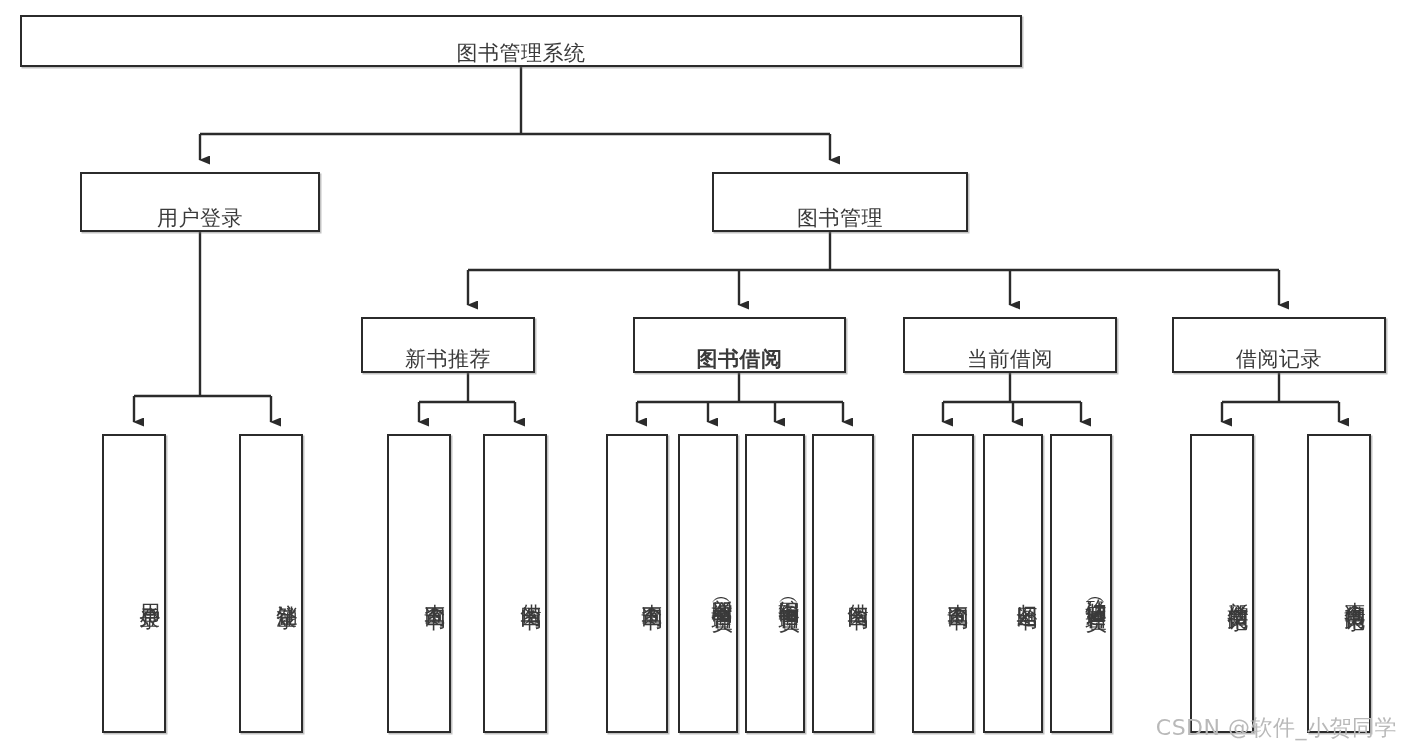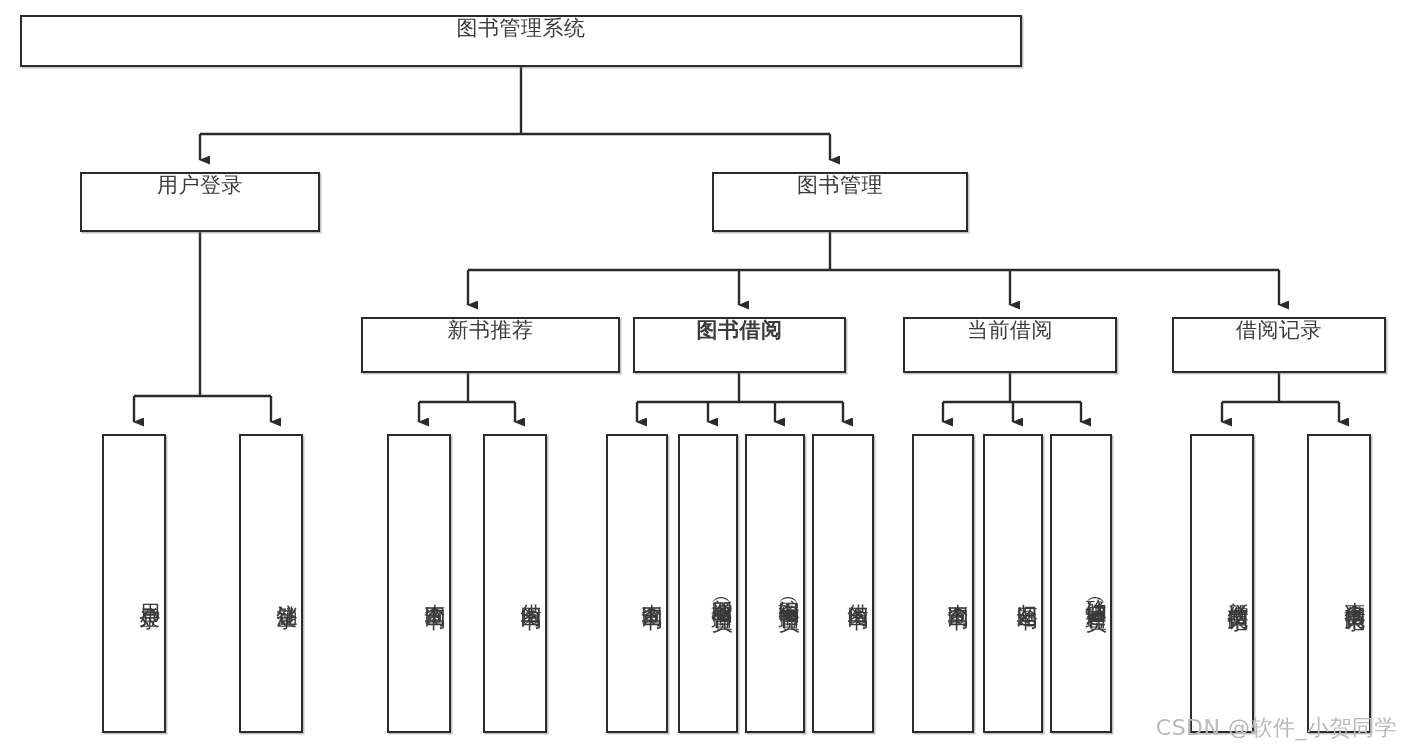--- a/index.html
+++ b/index.html
@@ -24,21 +24,21 @@
     width: 1405px;
     height: 747px;
     pointer-events: none;
   }
   .node {
     position: absolute;
     box-sizing: border-box;
     border: 2px solid #2b2b2b;
     background: #ffffff;
     display: flex;
-    align-items: flex-start;
+    align-items: flex-end;
     justify-content: center;
     color: #3a3a3a;
     box-shadow: 1.5px 1.5px 0 rgba(120,120,120,0.45);
   }
   .node.horiz {
     font-size: 21px;
     letter-spacing: 0.5px;
     line-height: 1.1;
   }
   .node.vert {
@@ -123,21 +123,21 @@
     <span class="label">图书管理系统</span>
   </div>
 
   <div class="node horiz" style="left:80px; top:172px; width:240px; height:60px;">
     <span class="label">用户登录</span>
   </div>
   <div class="node horiz" style="left:712px; top:172px; width:256px; height:60px;">
     <span class="label">图书管理</span>
   </div>
 
-  <div class="node horiz" style="left:361px; top:317px; width:259px; height:56px;">
+  <div class="node horiz" style="left:361px; top:317px; width:174px; height:56px;">
     <span class="label">新书推荐</span>
   </div>
   <div class="node horiz" style="left:633px; top:317px; width:213px; height:56px;font-weight:bold;">
     <span class="label">图书借阅</span>
   </div>
   <div class="node horiz" style="left:903px; top:317px; width:214px; height:56px;">
     <span class="label">当前借阅</span>
   </div>
   <div class="node horiz" style="left:1172px; top:317px; width:214px; height:56px;">
     <span class="label">借阅记录</span>

